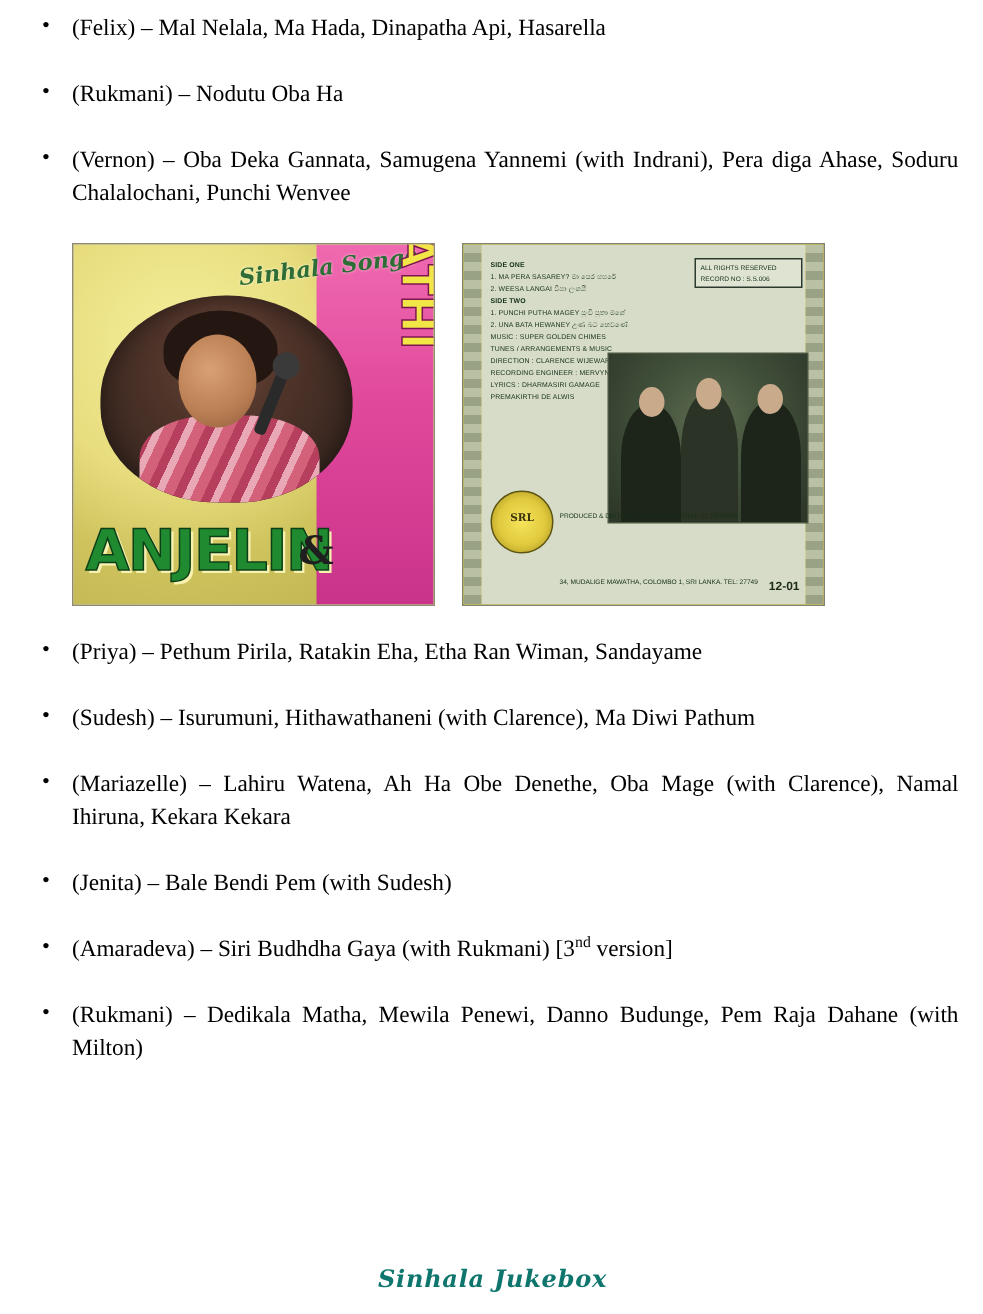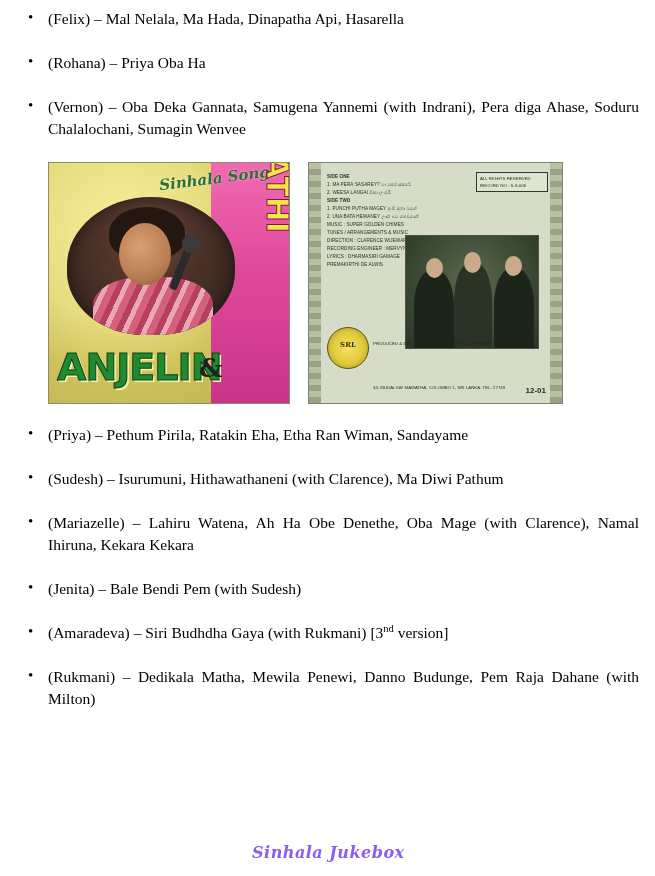--- a/index.html
+++ b/index.html
@@ -171,21 +171,20 @@
   
   .cover-right {
     position: relative;
     width: 240px;
     height: 240px;
     background: #fde047;
     border: 1px solid #7e846f;
     overflow: hidden;
     flex: 0 0 auto;
     font-family: "Liberation Sans", sans-serif;
-    padding-left: 13px;
   }
   .cr-edge-l, .cr-edge-r {
     position: absolute; top: 0; bottom: 0; width: 12px;
     background: repeating-linear-gradient(180deg,#b9c0a4 0 6px,#9aa286 6px 12px);
   }
   .cr-edge-l { left: 0; }
   .cr-edge-r { right: 0; }
   .cr-inner {
     position: absolute;
     left: 12px; right: 12px; top: 0; bottom: 0;
@@ -286,33 +285,33 @@
   }
   
   .watermark {
     position: absolute;
     left: 252px;
     bottom: 14px;
     font-family: "DejaVu Serif", serif;
     font-style: italic;
     font-weight: bold;
     font-size: 16px;
-    color: #8b5cf6;
+    color: #0f766e;
     letter-spacing: 0.5px;
   }
 </style>
 </head>
 <body>
 
 <div class="page">
 
   <ul class="list">
     <li class="item"><span class="txt">(Felix) – Mal Nelala, Ma Hada, Dinapatha Api, Hasarella</span></li>
-    <li class="item"><span class="txt">(Rohana) – Priya Oba Ha</span></li>
-    <li class="item"><span class="txt">(Vernon) – Oba Deka Gannata, Samugena Yannemi (with Indrani), Pera diga Ahase, Soduru Chalalochani, Sumagin Wenvee</span></li>
+    <li class="item"><span class="txt">(Rukmani) – Nodutu Oba Ha</span></li>
+    <li class="item"><span class="txt">(Vernon) – Oba Deka Gannata, Samugena Yannemi (with Indrani), Pera diga Ahase, Soduru Chalalochani, Punchi Wenvee</span></li>
   </ul>
 
   <div class="images-row">
 
     <div class="cover-left">
       <div class="cl-bg"></div>
       <div class="cl-pinkband"></div>
       <div class="cl-script">Sinhala Songs</div>
       <div class="cl-photo">
         <div class="cl-body"></div>

